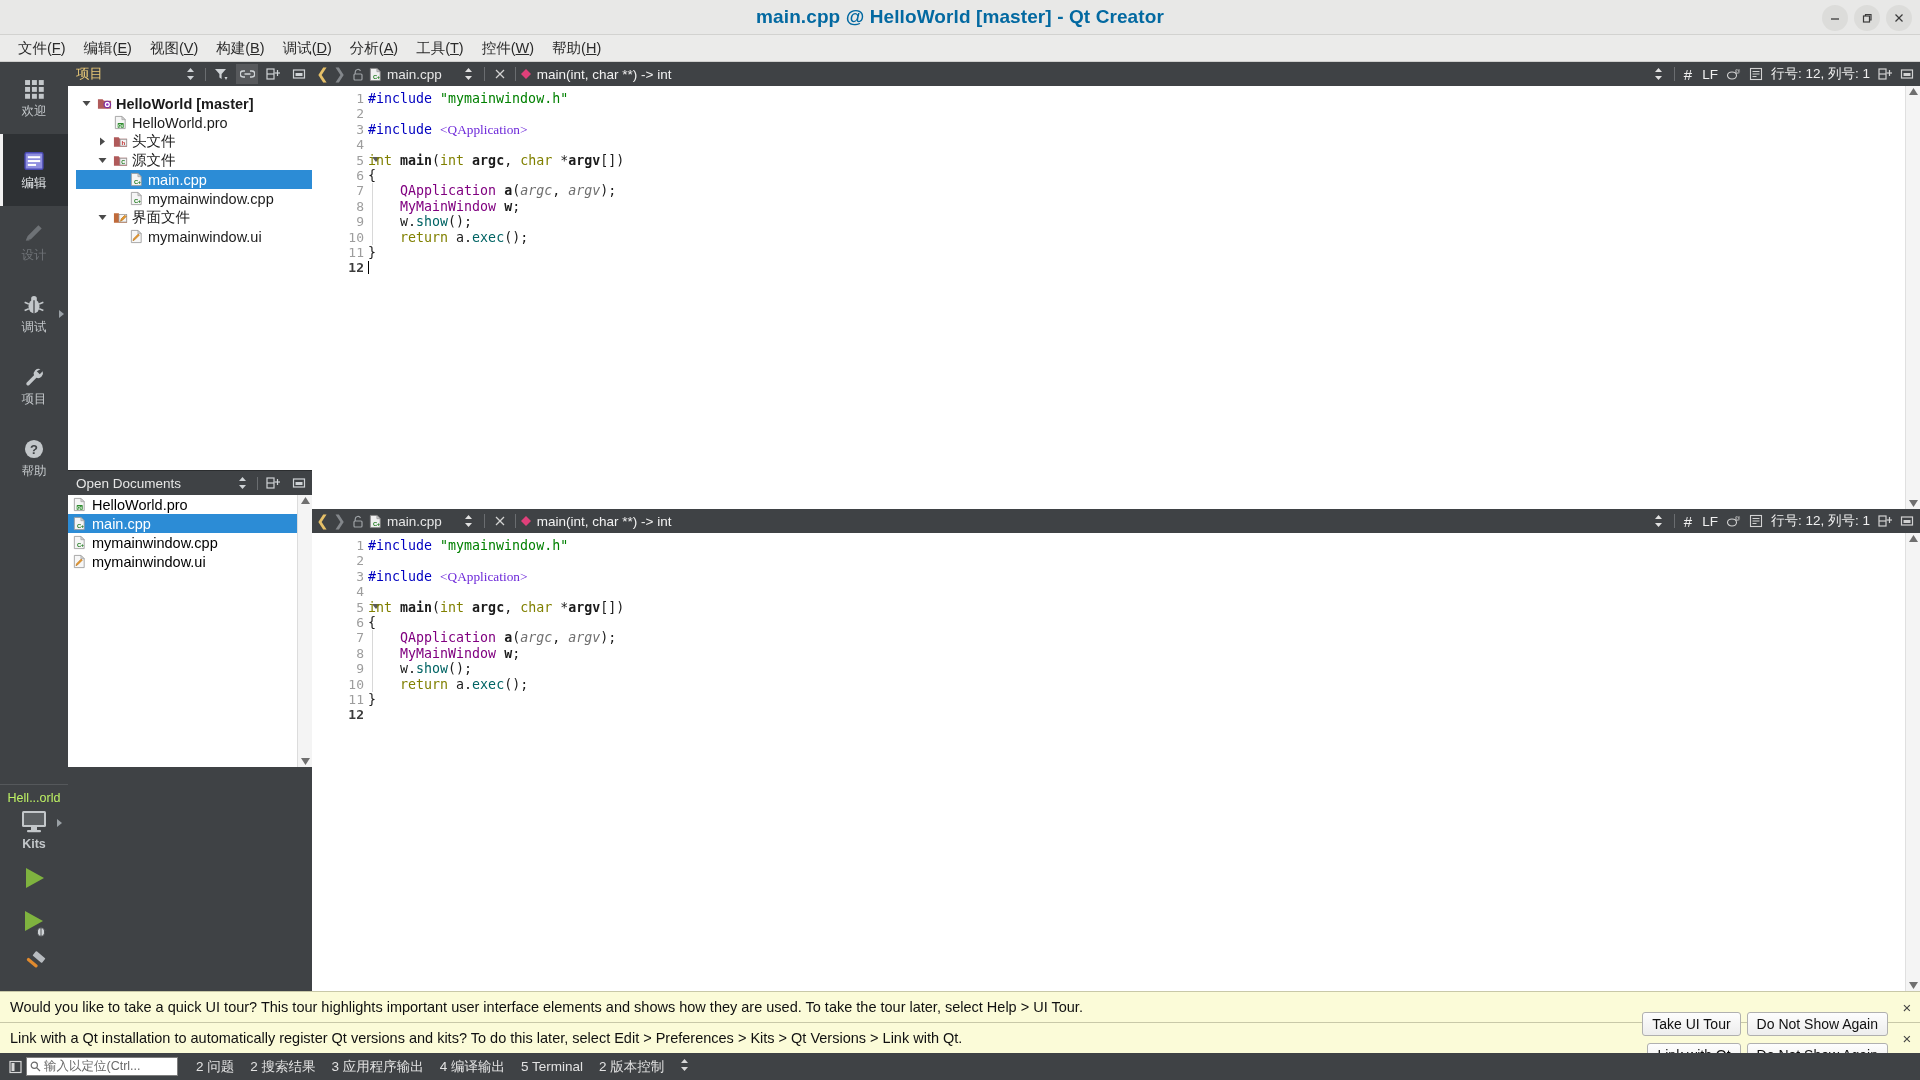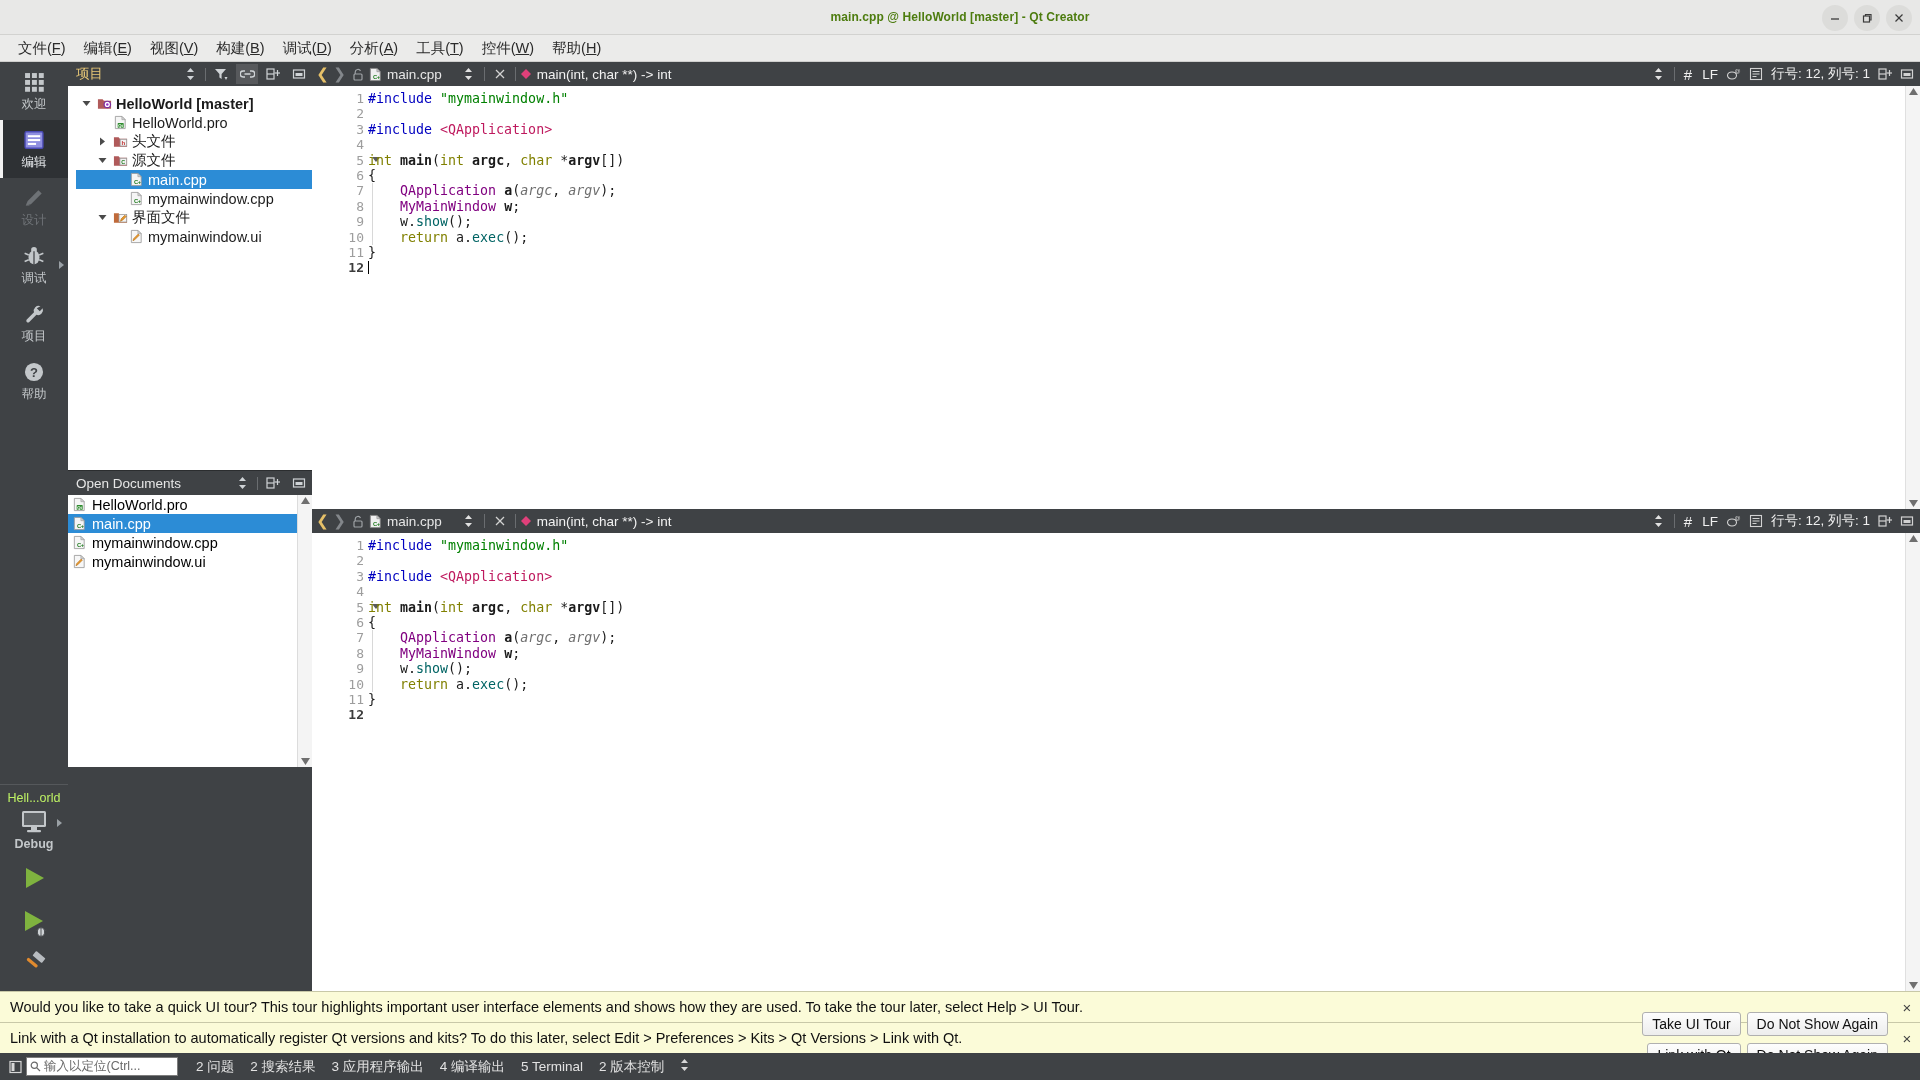--- a/index.html
+++ b/index.html
@@ -13,21 +13,21 @@
 
   
   .titlebar {
     height: 35px; flex: 0 0 35px;
     background: #e8e8e7;
     border-bottom: 1px solid #d2d2d0;
     display: flex; align-items: center; justify-content: center;
     position: relative;
   }
   .titlebar .title {
-    font-size: 12px; font-weight: bold; color: #4d7c0f;
+    font-size: 19px; font-weight: bold; color: #0369a1;
     letter-spacing: .1px;
   }
   .winbtns { position: absolute; right: 8px; top: 0; height: 35px; display: flex; align-items: center; gap: 6px; }
   .winbtn {
     width: 26px; height: 26px; border-radius: 50%;
     background: #dcdcda; display: flex; align-items: center; justify-content: center;
     color: #3b3b3b;
   }
   .winbtn svg { display: block; }
 
@@ -48,21 +48,21 @@
 
   
   .modebar {
     width: 68px; flex: 0 0 68px;
     background: #3f4245;
     display: flex; flex-direction: column;
     color: #c9cccf;
   }
   .modes { display: flex; flex-direction: column; }
   .mode {
-    height: 58px; display: flex; flex-direction: column;
+    height: 72px; display: flex; flex-direction: column;
     align-items: center; justify-content: center; gap: 2px;
     position: relative; font-size: 12.5px; color: #c3c7ca;
   }
   .mode.active { background: #2e3134; color: #e6e9ec; }
   .mode.active::before {
     content:''; position:absolute; left:0; top:0; bottom:0; width:3px; background:#f2f2f2;
   }
   .mode.disabled { color: #6e7276; }
   .mode .glyph { height: 24px; display:flex; align-items:center; justify-content:center; }
   .mode .arrow {
@@ -142,21 +142,21 @@
   .codecol { flex: 1 1 auto; padding-top: 5px; position: relative; min-width: 0; overflow: hidden; }
   .cline { height: 15.4px; font-family: "DejaVu Sans Mono", monospace; font-size: 13.3px; white-space: pre; color:#1b1b1b; }
   .edscroll { width: 15px; flex: 0 0 15px; background: #f4f4f4; border-left: 1px solid #e0e0e0;
      display:flex; flex-direction:column; justify-content:space-between; align-items:center; padding: 2px 0; }
   .caret { display:inline-block; width:1px; height:13px; background:#000; vertical-align:-2px; }
   .indentline { position:absolute; width:1px; background:#d8d8d8; }
 
   
   .k-pre   { color: #0000c0; }
   .k-str   { color: #008000; }
-  .k-inc   { color: #be185d; }
+  .k-inc   { color: #6d28d9; font-family: Liberation Serif, serif; }
   .k-kw    { color: #808000; }
   .k-fn    { color: #1d1d1d; font-weight: bold; }
   .k-type  { color: #800080; }
   .k-var   { color: #1b1b1b; font-weight: bold; }
   .k-param { color: #6f6f6f; font-style: italic; }
   .k-mem   { color: #006464; }
   .k-punc  { color: #1b1b1b; }
 
   
   .notifs { flex: 0 0 auto; }
@@ -308,21 +308,21 @@
         <div class="kitname">Hell...orld</div>
         <div class="kiticon">
           <svg width="32" height="26" viewBox="0 0 32 26">
             <rect x="4" y="2" width="24" height="16" rx="1.5" fill="#c3c7ca"></rect>
             <rect x="6" y="4" width="20" height="12" fill="#5c6063"></rect>
             <rect x="13" y="18" width="6" height="3" fill="#c3c7ca"></rect>
             <rect x="9" y="21" width="14" height="2.2" rx="1" fill="#c3c7ca"></rect>
           </svg>
           <span style="position:absolute;right:6px;top:10px;width:0;height:0;border-left:5px solid #9aa0a5;border-top:4px solid transparent;border-bottom:4px solid transparent;"></span>
         </div>
-        <div class="kitlabel">Debug</div>
+        <div class="kitlabel">Kits</div>
       </div>
 
       <div class="runbtns">
         <div>
           <svg width="30" height="26" viewBox="0 0 30 26">
               <polygon points="7,3 25,13 7,23" fill="#7fb33f"></polygon>
             </svg>
         </div>
         <div style="position:relative;">
           <svg width="30" height="26" viewBox="0 0 30 26">

